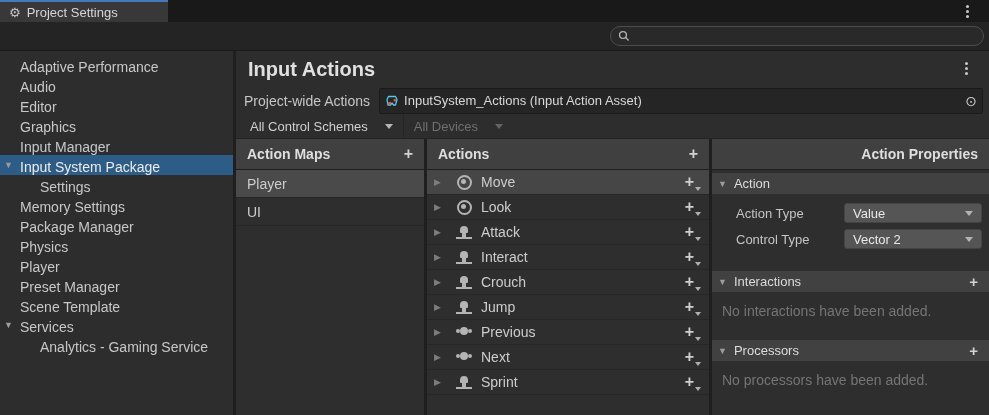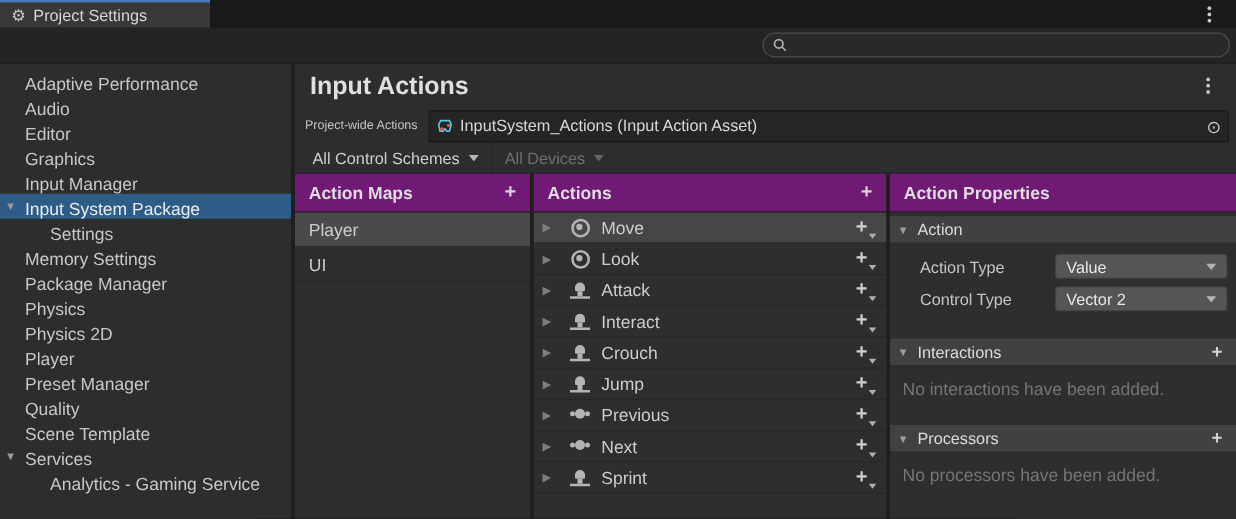--- a/index.html
+++ b/index.html
@@ -38,42 +38,42 @@
   .side-item.child { padding-left:40px; }
   .side-item.selected { background:#2d5c87; color:#ececec; }
 
   
   .content { flex:1; min-width:0; display:flex; flex-direction:column; background:#2d2d2d; }
   .content-title-row { height:36px; display:flex; align-items:center; padding:0 12px; position:relative; }
   .page-title { font-size:20px; font-weight:bold; color:#e0e0e0; }
   .header-kebab { position:absolute; right:21px; top:16px; }
 
   .pw-row { height:27px; display:flex; align-items:center; padding:0 6px 0 8px; gap:9px; }
-  .pw-label { font-size:10px; color:#c6c6c6; white-space:nowrap; }
+  .pw-label { font-size:14px; color:#c6c6c6; white-space:nowrap; }
   .object-field { flex:1; height:21px; background:#252525; border:1px solid #1a1a1a; border-radius:2px;
                   display:flex; align-items:center; padding:12px 5px; gap:5px; font-size:13px; color:#d8d8d8;
                   white-space:nowrap; overflow:hidden; }
   .picker { margin-left:auto; color:#c8c8c8; font-size:14px; line-height:1; }
 
   .schemes-row { height:25px; display:flex; align-items:center; padding-left:4px; border-bottom:1px solid #232323; }
-  .toolbar-dd { display:flex; align-items:center; gap:7px; font-size:13px; color:#cfcfcf;
+  .toolbar-dd { display:flex; align-items:center; gap:17px; font-size:13px; color:#cfcfcf;
                 padding:0 10px; height:100%; }
   .toolbar-dd.divided { border-right:1px solid #262626; }
   .toolbar-dd.disabled { color:#6f6f6f;align-items:center; }
   .tri-down { width:0; height:0; border-left:4px solid transparent; border-right:4px solid transparent;
               border-top:5px solid currentColor; opacity:.85; }
 
   
   .columns { flex:1; display:flex; min-height:0; }
   .col { display:flex; flex-direction:column; min-width:0; }
   .col-maps { width:188px; flex:0 0 188px; }
   .col-actions { width:282px; flex:0 0 282px; }
   .col-props { flex:1; }
-  .col-header { height:31px; flex:0 0 31px; background:#701a75; display:flex; align-items:center;
-                padding:0 11px; font-size:14px; font-weight:bold; color:#dedede; border-bottom:1px solid #1f1f1f; }
+  .col-header { height:31px; flex:0 0 31px; background:#404040; display:flex; align-items:center;
+                padding:0 11px; font-size:14px; font-weight:bold; color:#dedede; border-bottom:1px solid #1f1f1f;justify-content:flex-end; }
   .col-plus { margin-left:auto; font-size:16px; font-weight:bold; color:#d2d2d2; line-height:1; }
   .col-body { flex:1; background:#2e2e2e; overflow:hidden; }
 
   .map-row { height:28px; display:flex; align-items:center; padding-left:11px; font-size:14px;
              color:#cdcdcd; border-bottom:1px solid #272727; }
   .map-row.selected { background:#4a4a4a; }
 
   .action-row { height:25px; display:flex; align-items:center; padding:0 9px 0 7px; font-size:14px;
                 color:#cdcdcd; border-bottom:1px solid #272727; }
   .action-row.selected { background:#464646; }
@@ -183,39 +183,31 @@
   <div class="side-item">
 
     <span class="side-label">Package Manager</span>
   </div>
 
   <div class="side-item">
 
     <span class="side-label">Physics</span>
   </div>
 
-  <div class="side-item">
-
-    <span class="side-label">Physics 2D</span>
-  </div>
 
   <div class="side-item">
 
     <span class="side-label">Player</span>
   </div>
 
   <div class="side-item">
 
     <span class="side-label">Preset Manager</span>
   </div>
 
-  <div class="side-item">
-
-    <span class="side-label">Quality</span>
-  </div>
 
   <div class="side-item">
 
     <span class="side-label">Scene Template</span>
   </div>
 
 
   <div class="side-item expanded">
     <span class="side-tri">▼</span>
     <span class="side-label">Services</span>

